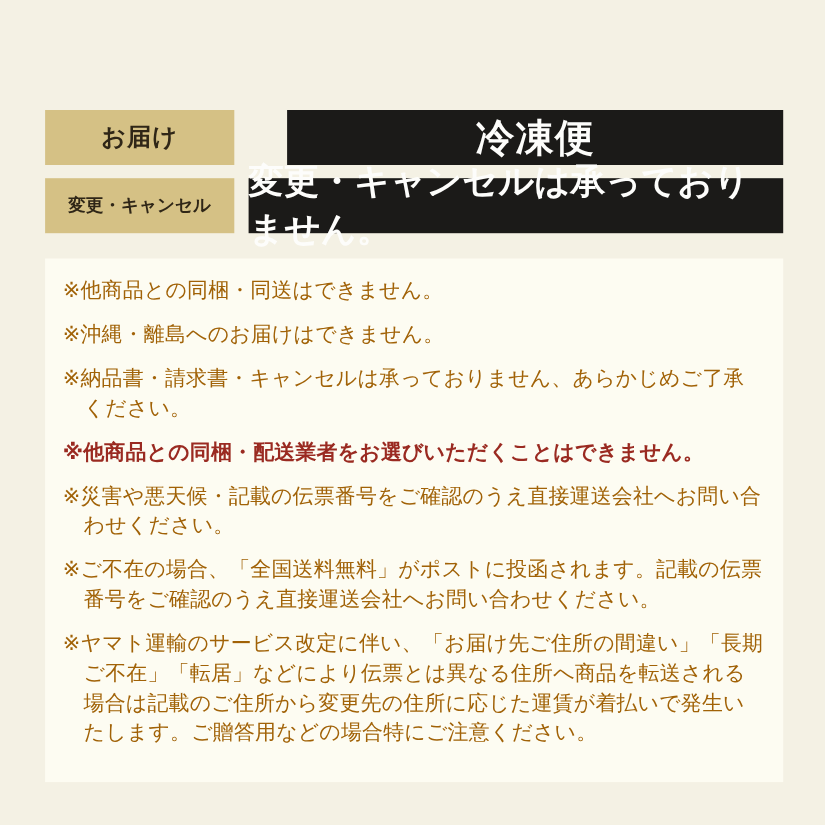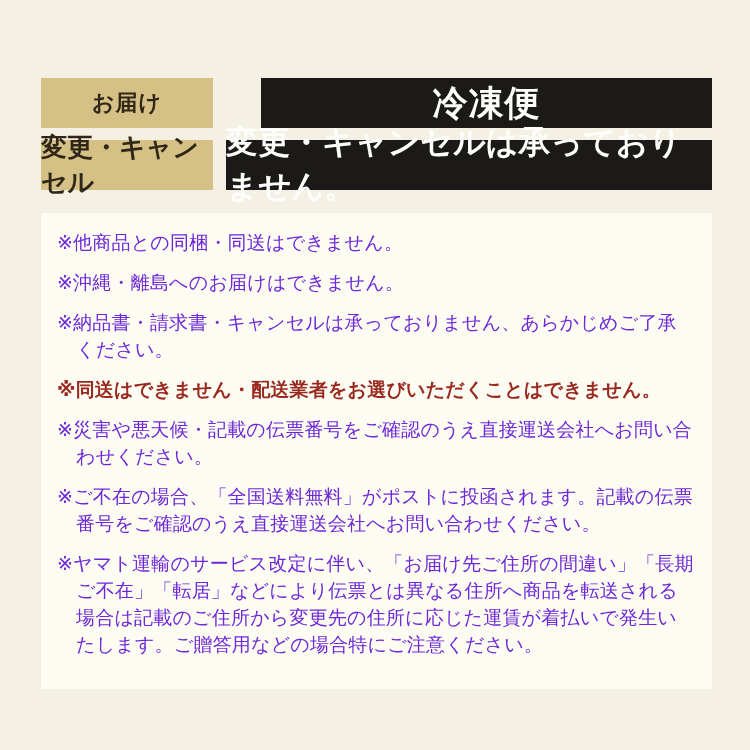--- a/index.html
+++ b/index.html
@@ -15,21 +15,21 @@
   .canvas {
     position: relative;
     width: 750px;
     height: 750px;
     background: #f4f1e4;
     overflow: hidden;
   }
   .content {
     position: absolute;
     left: 41px;
-    top: 78px;
+    top: 100px;
     width: 671px;
   }
   
   .ship-row {
     display: flex;
     gap: 13px;
     height: 50px;
     margin-bottom: 12px;
   }
   .cell {
@@ -42,21 +42,21 @@
     width: 172px;
     flex: 0 0 172px;
     background: #d5c185;
     color: #2f2617;
     font-family: "Liberation Serif", "DejaVu Serif", serif;
     font-size: 22px;
     font-weight: 600;
     letter-spacing: 1px;
   }
   .label-cell.label-sm {
-    font-size: 26px;
+    font-size: 16px;
     letter-spacing: 0;
   }
   .value-cell {
     background: #1b1a18;
     color: #fdfdfb;
     font-family: "Liberation Serif", "DejaVu Serif", serif;
     font-weight: 600;
   }
   .value-lg { font-size: 35px; letter-spacing: 1px; }
   .value-first { width: 225px; flex: 0 0 225px; }
@@ -67,21 +67,21 @@
     margin-top: 23px;
     background: #fdfcf2;
     padding: 17px 16px 20px 16px;
     box-sizing: border-box;
     width: 671px;
   }
   .note {
     margin: 0 0 13px 0;
     font-size: 19px;
     line-height: 1.42;
-    color: #6d28d9;
+    color: #a16207;
     font-weight: 500;
     padding-left: 19px;
     text-indent: -19px;
     letter-spacing: 0.2px;
   }
   .note:last-child { margin-bottom: 10px; }
   .note.emphasis {
     color: #9a2a21;
     font-weight: 700;
   }
@@ -103,20 +103,20 @@
         <div class="cell label-cell label-sm">変更・キャンセル</div>
         <div class="cell value-cell value-md">変更・キャンセルは承っておりません。</div>
       </div>
 
     </div>
 
     <div class="notes-panel">
       <p class="note">※他商品との同梱・同送はできません。</p>
       <p class="note">※沖縄・離島へのお届けはできません。</p>
       <p class="note">※納品書・請求書・キャンセルは承っておりません、あらかじめご了承ください。</p>
-      <p class="note emphasis">※同送はできません・配送業者をお選びいただくことはできません。</p>
+      <p class="note emphasis">※他商品との同梱・配送業者をお選びいただくことはできません。</p>
       <p class="note">※災害や悪天候・記載の伝票番号をご確認のうえ直接運送会社へお問い合わせください。</p>
       <p class="note">※ご不在の場合、「全国送料無料」がポストに投函されます。記載の伝票番号をご確認のうえ直接運送会社へお問い合わせください。</p>
       <p class="note">※ヤマト運輸のサービス改定に伴い、「お届け先ご住所の間違い」「長期ご不在」「転居」などにより伝票とは異なる住所へ商品を転送される場合は記載のご住所から変更先の住所に応じた運賃が着払いで発生いたします。ご贈答用などの場合特にご注意ください。</p>
     </div>
 
   </div>
 </div>
 
 </body></html>

